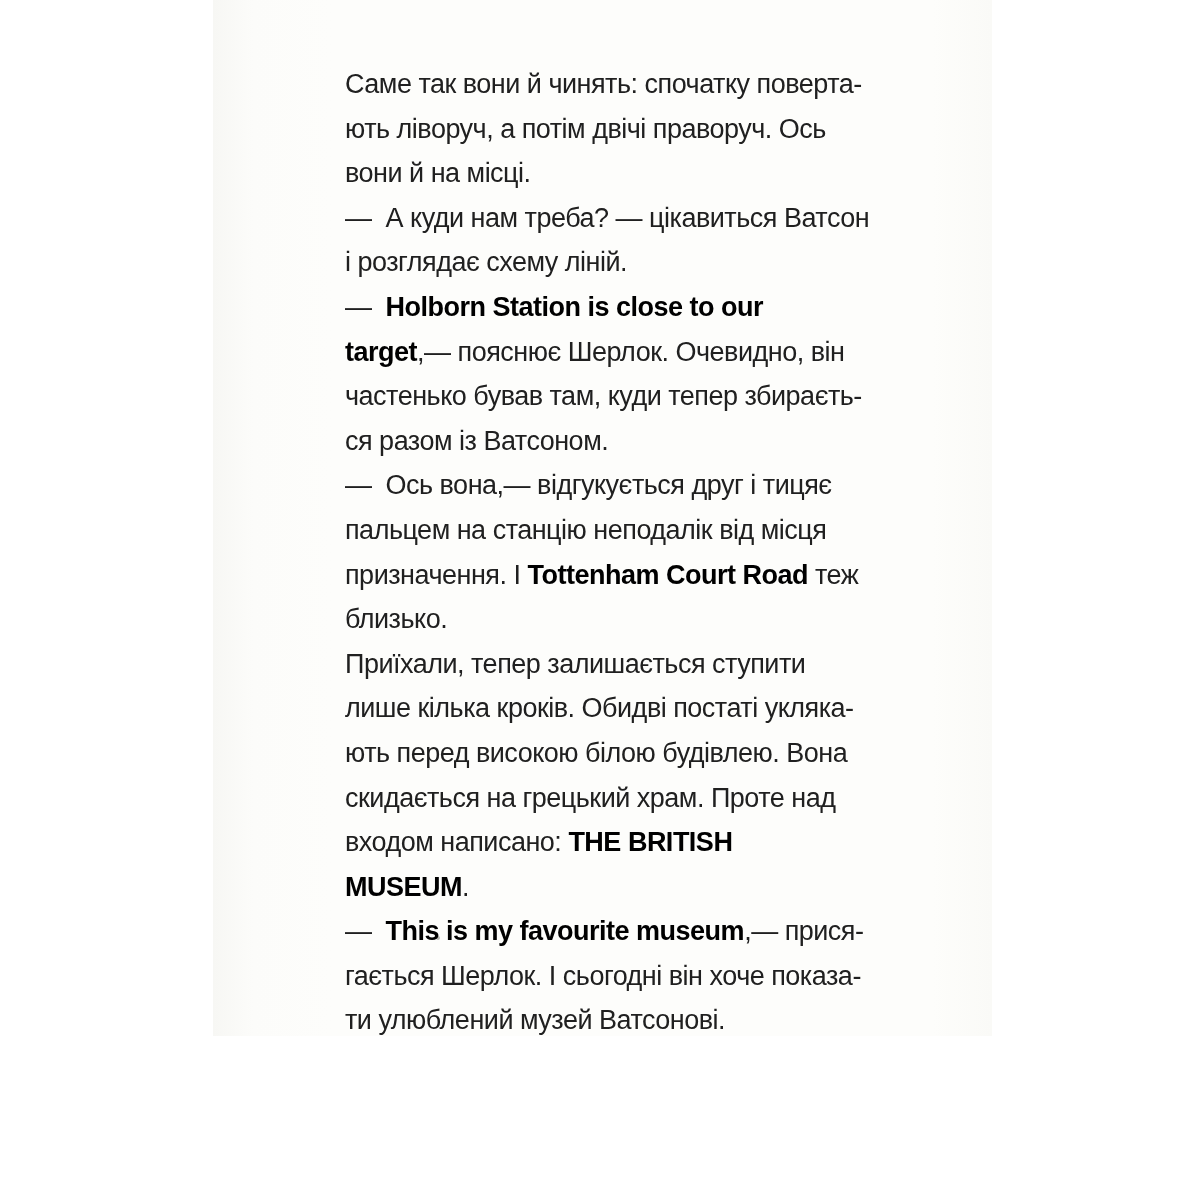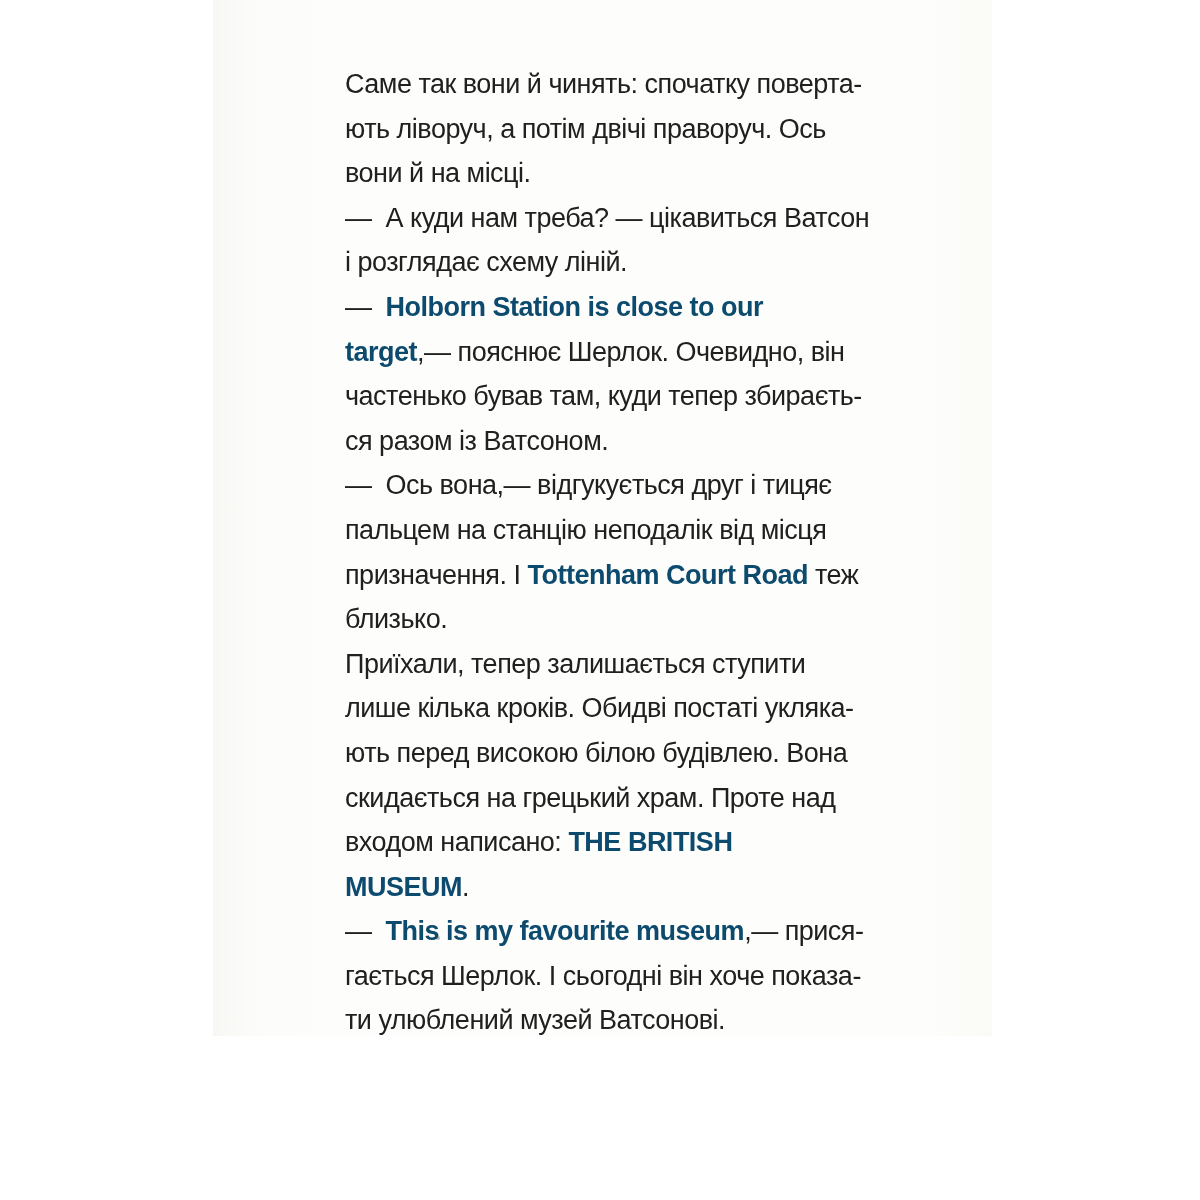--- a/index.html
+++ b/index.html
@@ -31,21 +31,21 @@
     color: #202020;
     font-size: 27px;
     letter-spacing: -0.5px;
     line-height: 44.6px;
     white-space: pre;
   }
   .text-block .line {
     height: 44.6px;
   }
   .text-block .hl {
-    color: #0c4a6e;
+    color: #000000;
     font-weight: bold;
   }
   .page-number {
     position: absolute;
     left: 252px;
     top: 1104px;
     font-size: 42px;
     font-weight: bold;
     color: #2e7d26;
     line-height: 44px;

